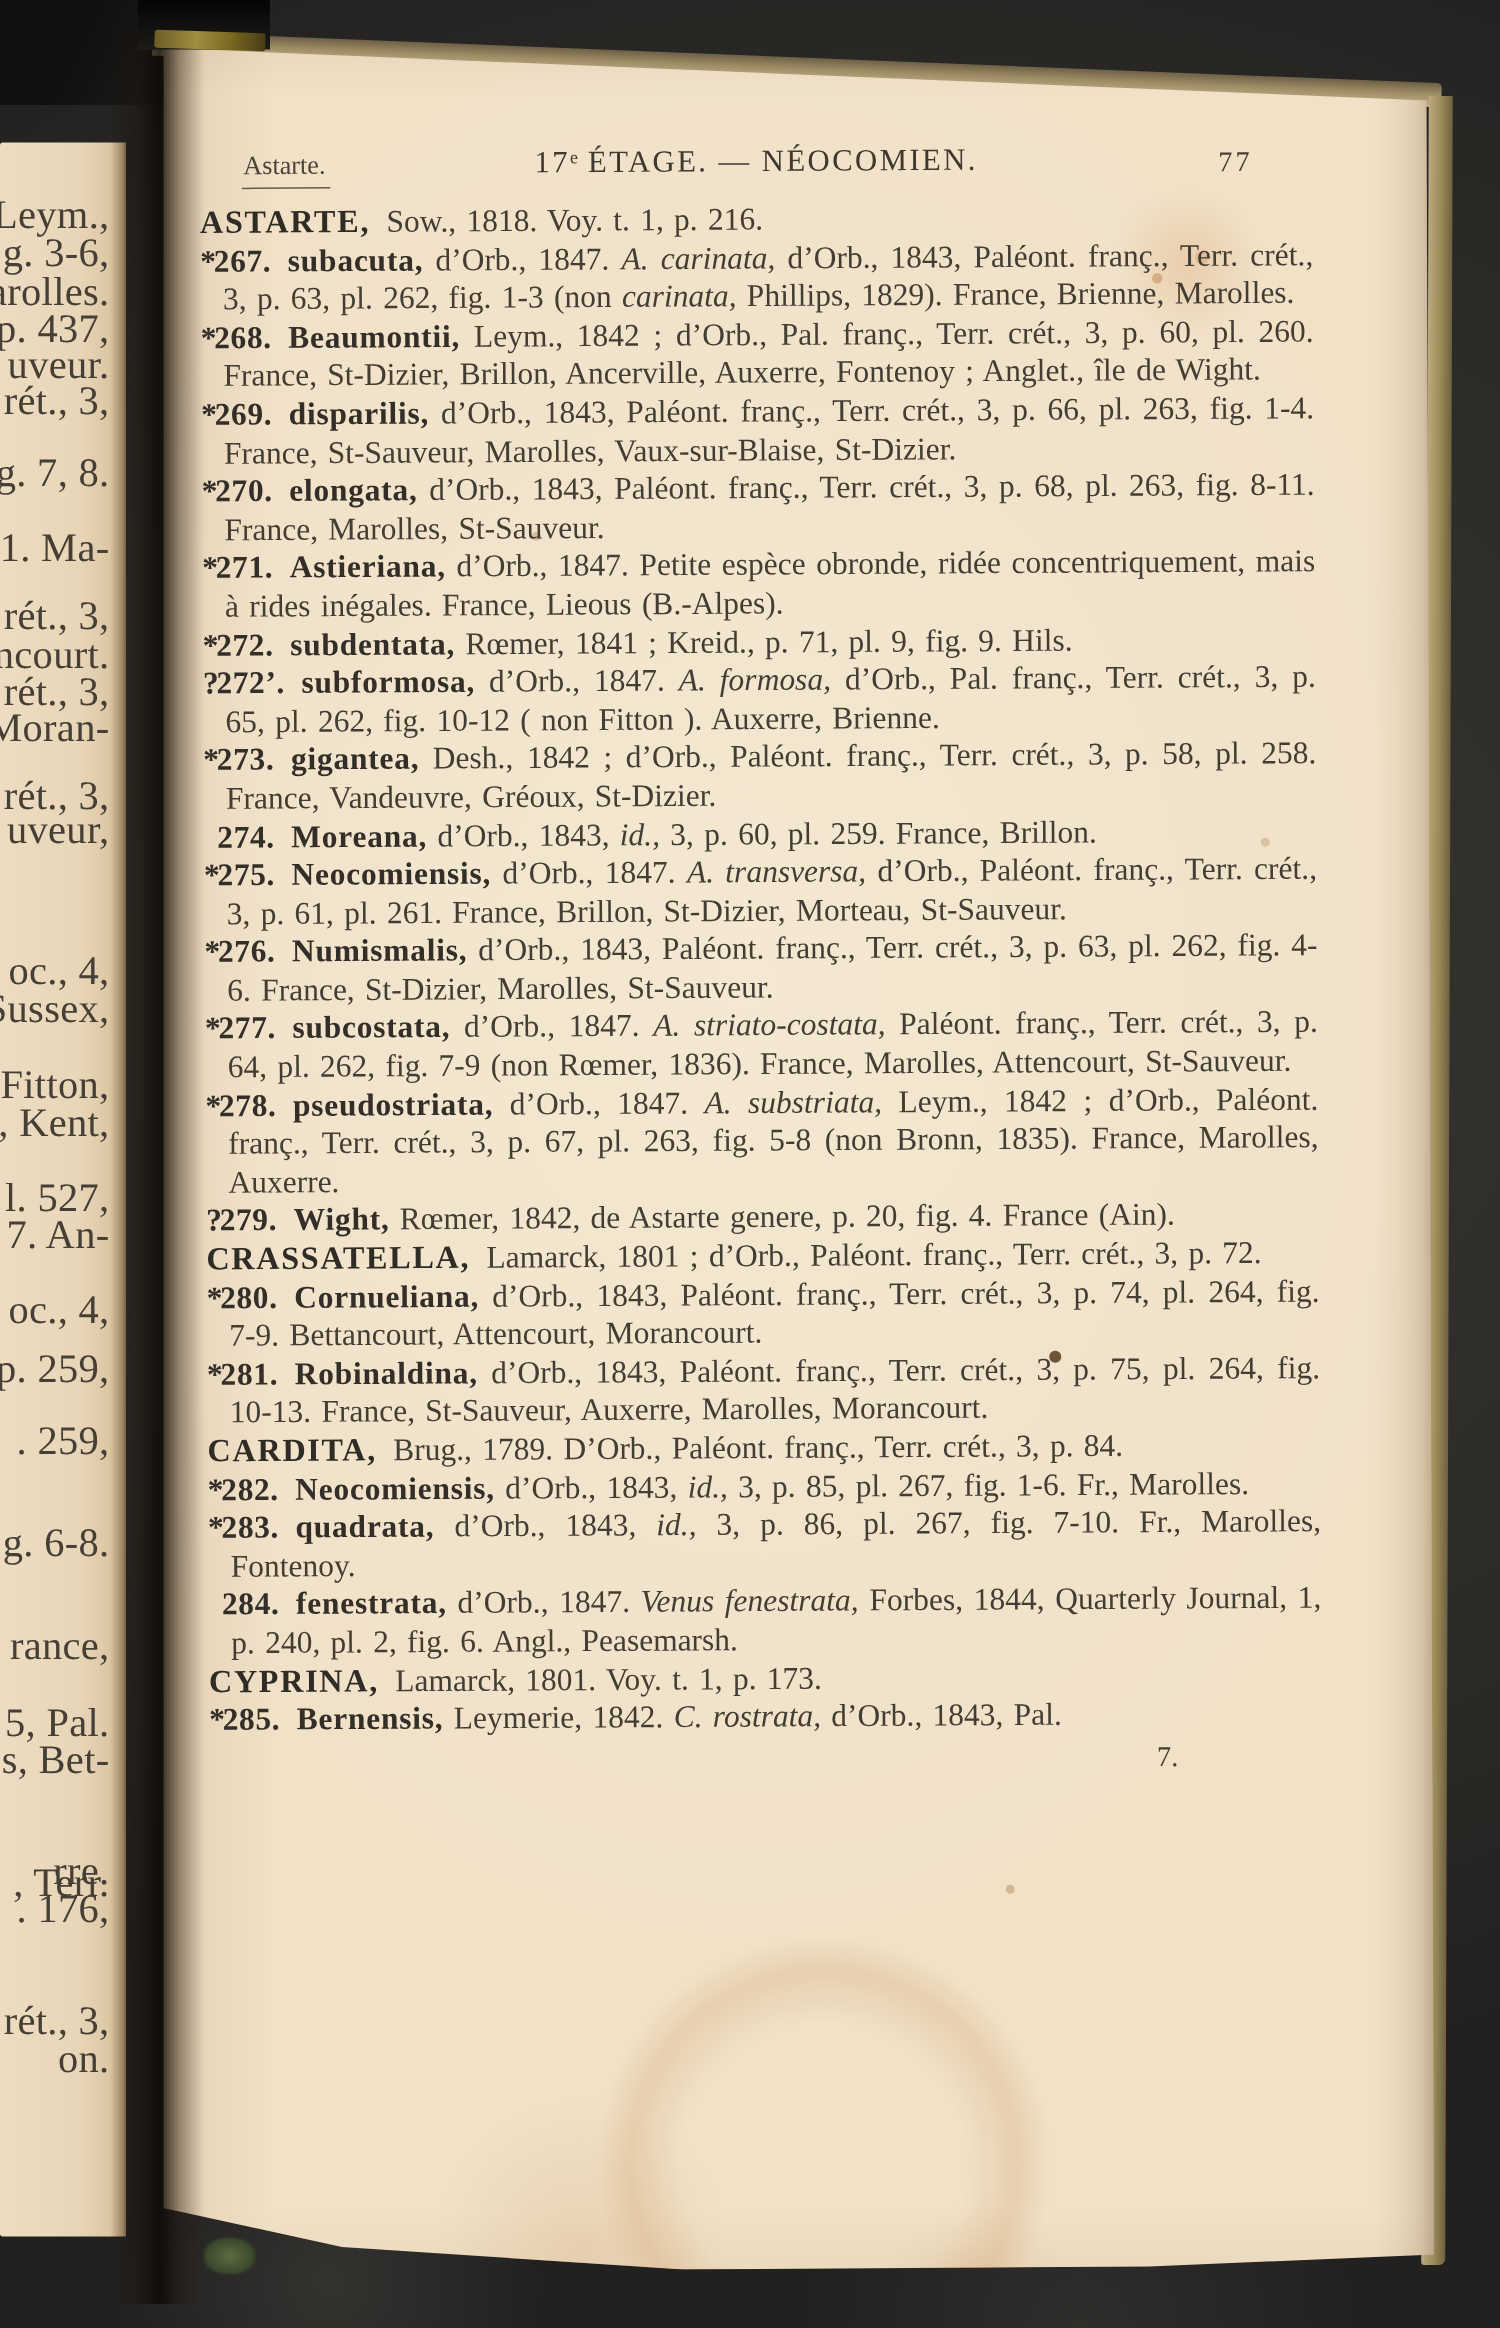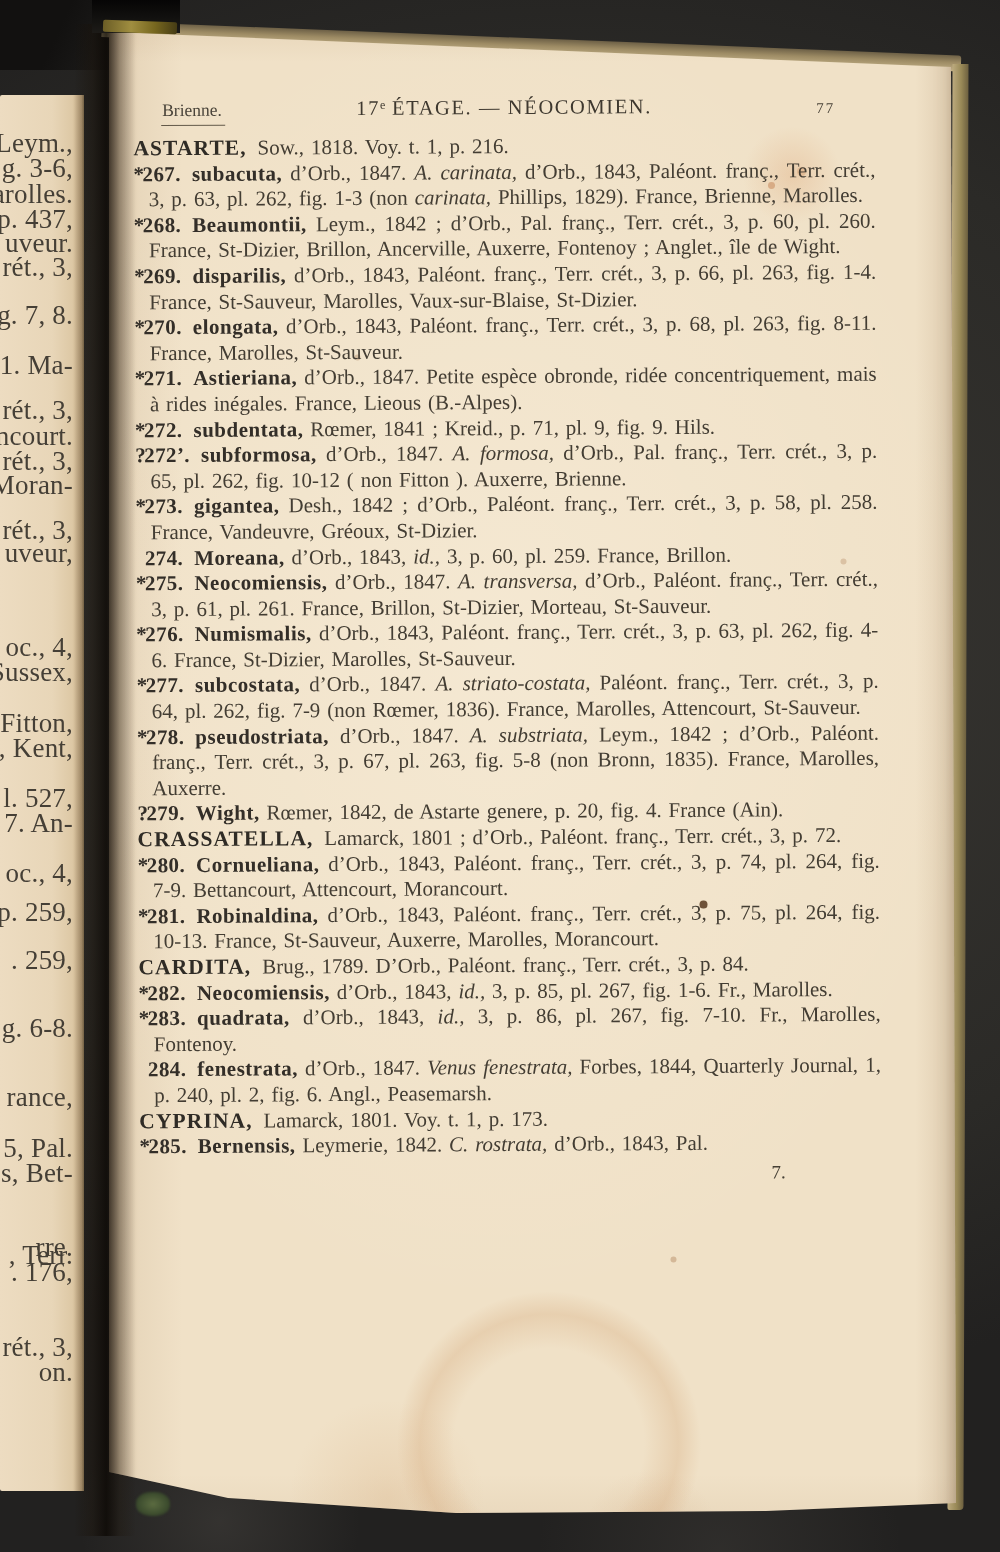--- a/index.html
+++ b/index.html
@@ -105,21 +105,21 @@
   .pg-header{position:relative;height:42px;}
   .catchword{
     position:absolute;left:28px;top:4px;font-size:17.5px;color:#4a443a;
     border-bottom:1.6px solid rgba(74,66,52,0.85);padding:0 3px 1px 1px;
   }
   .title{
     position:absolute;left:0;right:0;top:0;text-align:center;
     font-size:20.5px;letter-spacing:1.6px;color:#3e382f;
   }
   .title sup{font-size:12px;vertical-align:6px;letter-spacing:0;}
-  .pagenum{position:absolute;right:40px;top:6px;font-size:15px;letter-spacing:2px;color:#453f35;}
+  .pagenum{position:absolute;right:40px;top:6px;font-size:19px;letter-spacing:2px;color:#453f35;}
   .entries p.entry{
     margin:0;padding-left:15px;text-indent:-15px;
     text-align:justify;word-spacing:1.6px;
   }
   .pfx{display:inline-block;width:9px;text-indent:0;font-weight:bold;color:#332e28;}
   .num{font-weight:bold;color:#332e28;letter-spacing:0.4px;margin-right:11px;}
   .sp{font-weight:bold;color:#332e28;letter-spacing:0.5px;}
   .genus-name{font-weight:bold;color:#2f2b25;font-size:21.5px;letter-spacing:1.1px;margin-right:4px;}
   .entries i{font-style:italic;}
   .signature{text-align:right;padding-right:96px;margin-top:3px;font-size:19px;color:#453f35;}
@@ -167,21 +167,21 @@
     </div>
 </div>
 
 <div class="top-edge"></div>
 <div class="right-edge"></div>
 
 <div class="page">
   <div class="specks"></div>
   <div class="content">
     <div class="pg-header">
-      <span class="catchword">Brienne.</span>
+      <span class="catchword">Astarte.</span>
       <span class="title"><span>17</span><sup>e</sup><span> ÉTAGE. — NÉOCOMIEN.</span></span>
       <span class="pagenum">77</span>
     </div>
     <div class="entries">
         <p class="entry genus"><span class="genus-name">ASTARTE,</span><span> Sow., 1818. Voy. t. 1, p. 216.</span></p>
         <p class="entry species"><span class="pfx">*</span><span class="num">267.</span><span class="sp">subacuta,</span><span> d’Orb., 1847. </span><i>A. carinata,</i><span> d’Orb., 1843, Paléont. franç., Terr. crét., 3, p. 63, pl. 262, fig. 1-3 (non </span><i>carinata,</i><span> Phillips, 1829). France, Brienne, Marolles.</span></p>
         <p class="entry species"><span class="pfx">*</span><span class="num">268.</span><span class="sp">Beaumontii,</span><span> Leym., 1842 ; d’Orb., Pal. franç., Terr. crét., 3, p. 60, pl. 260. France, St-Dizier, Brillon, Ancerville, Auxerre, Fontenoy ; Anglet., île de Wight.</span></p>
         <p class="entry species"><span class="pfx">*</span><span class="num">269.</span><span class="sp">disparilis,</span><span> d’Orb., 1843, Paléont. franç., Terr. crét., 3, p. 66, pl. 263, fig. 1-4. France, St-Sauveur, Marolles, Vaux-sur-Blaise, St-Dizier.</span></p>
         <p class="entry species"><span class="pfx">*</span><span class="num">270.</span><span class="sp">elongata,</span><span> d’Orb., 1843, Paléont. franç., Terr. crét., 3, p. 68, pl. 263, fig. 8-11. France, Marolles, St-Sauveur.</span></p>
         <p class="entry species"><span class="pfx">*</span><span class="num">271.</span><span class="sp">Astieriana,</span><span> d’Orb., 1847. Petite espèce obronde, ridée concentriquement, mais à rides inégales. France, Lieous (B.-Alpes).</span></p>

